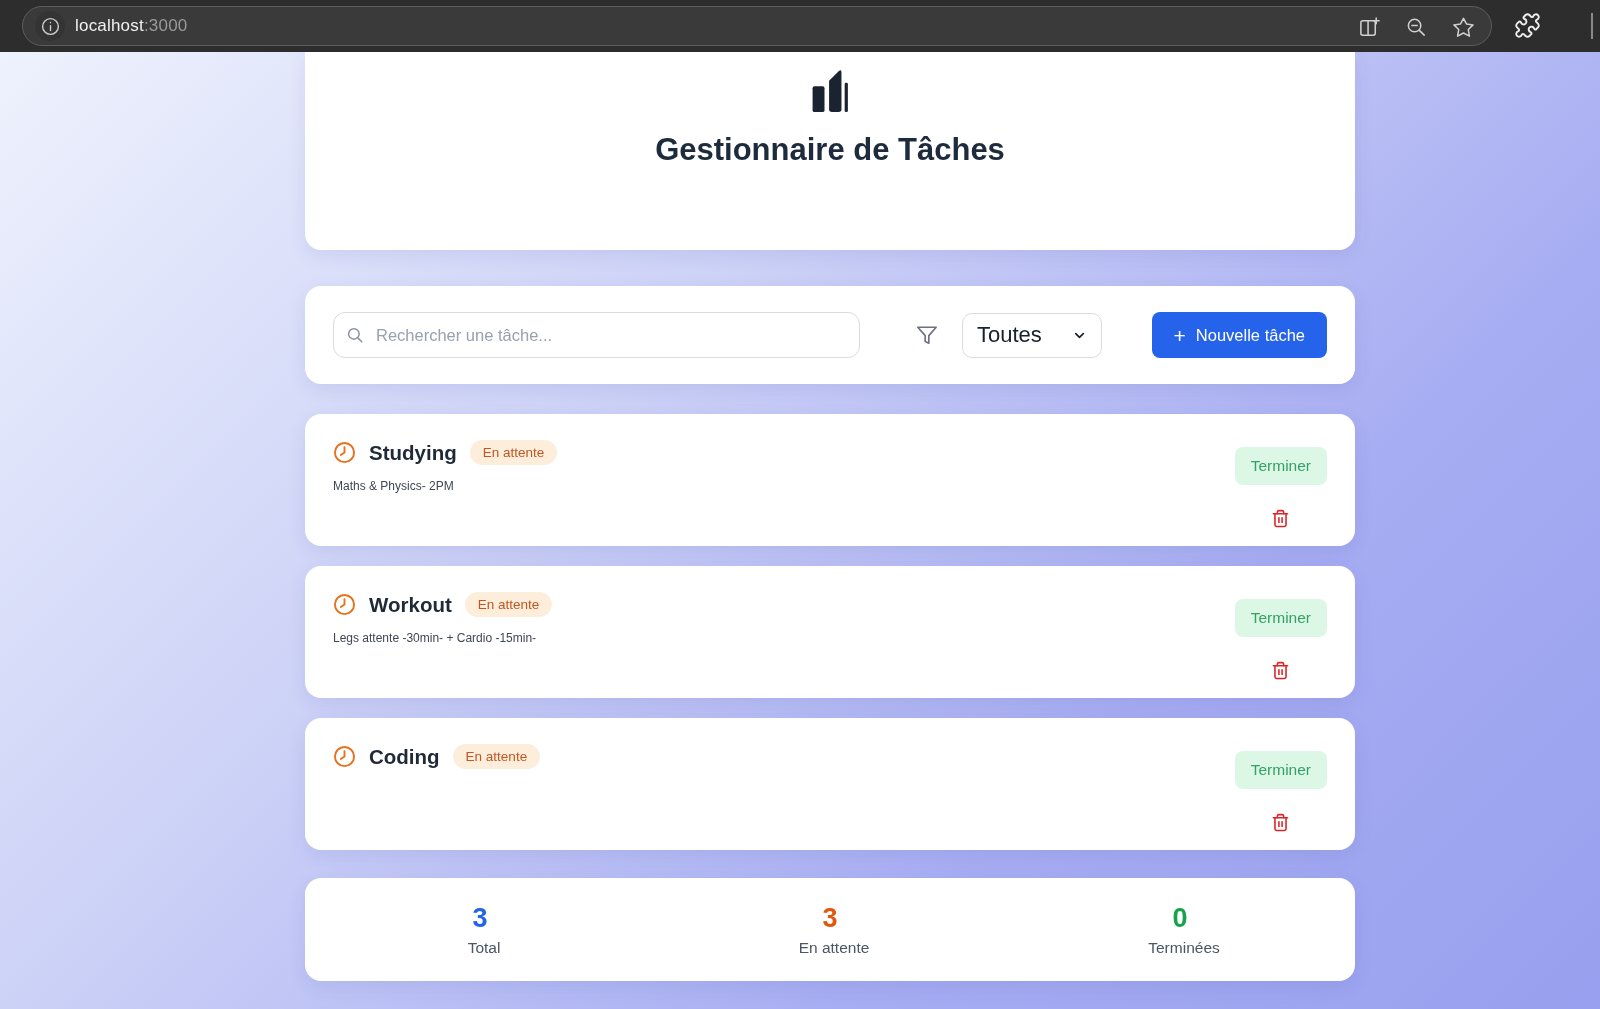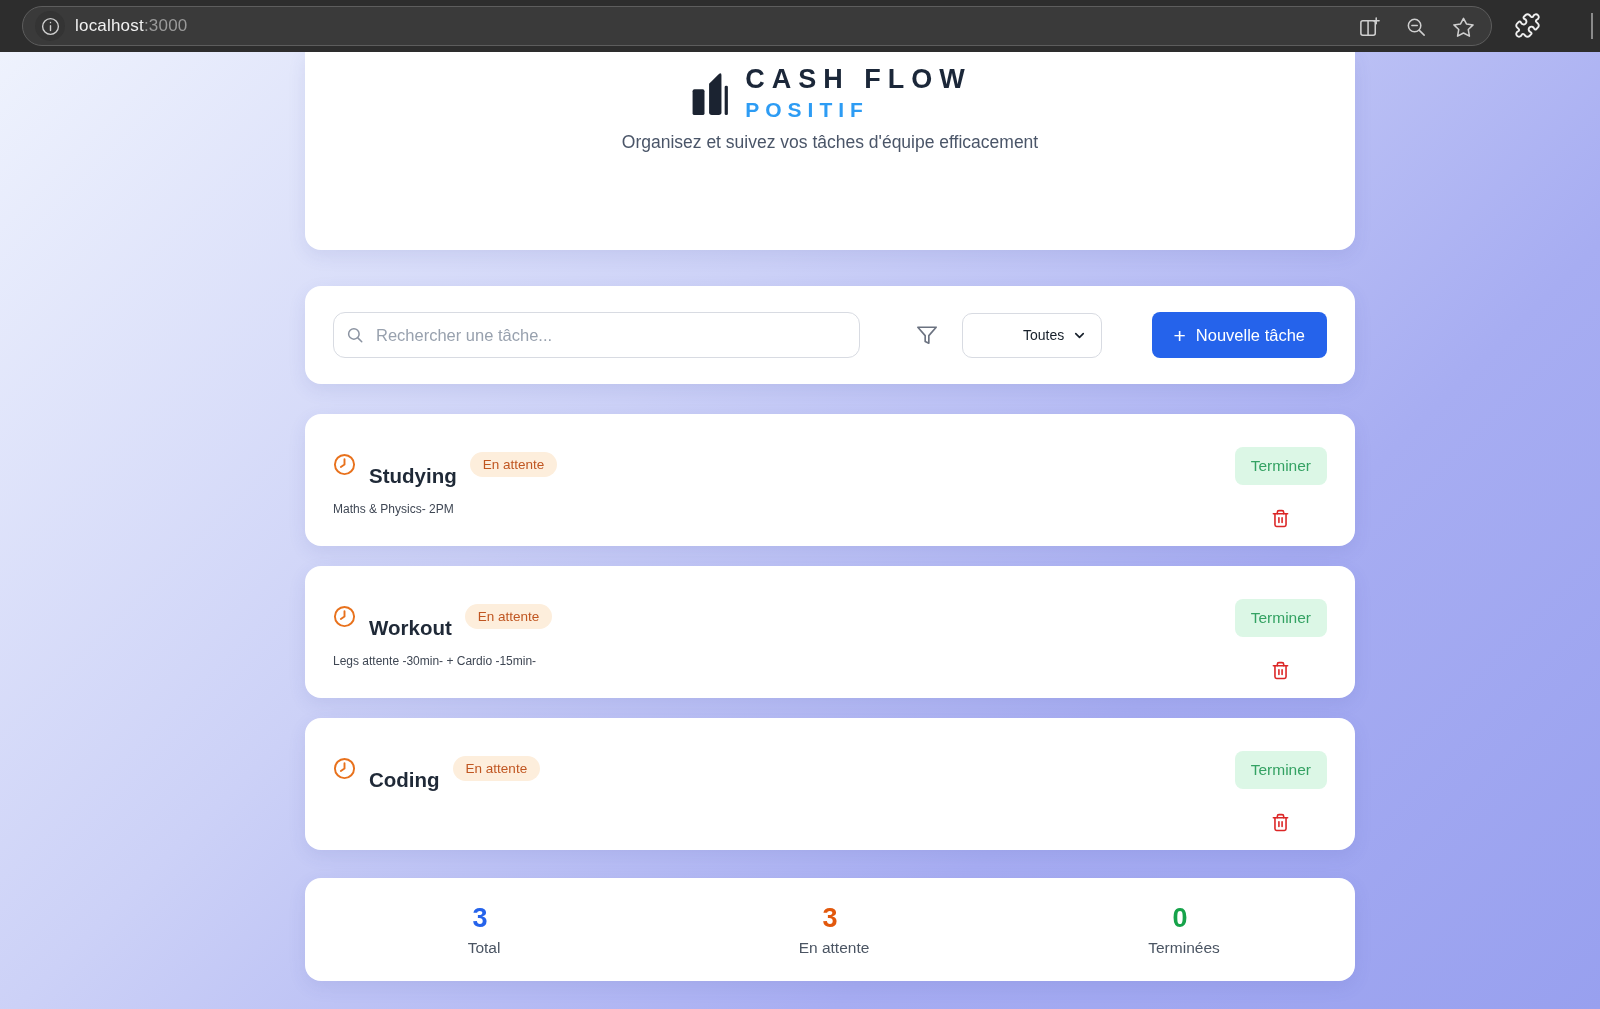--- a/index.html
+++ b/index.html
@@ -48,35 +48,35 @@
     font-family:inherit; background:#fff; }
   .search-wrap input::placeholder { color:#98a1ae; }
   .search-ic { position:absolute; left:13px; top:14px; width:18px; height:18px;
     stroke:#8b93a1; fill:none; stroke-width:2; stroke-linecap:round; }
   .funnel-wrap { margin-left:56px; display:flex; align-items:center; }
   .funnel-ic { width:22px; height:22px; stroke:#6b7280; fill:none;
     stroke-width:1.8; stroke-linejoin:round; }
   .select-box { margin-left:24px; width:140px; height:45px; border:1px solid #d8dbe2;
     border-radius:10px; display:flex; align-items:center; justify-content:space-between;
     padding:0 14px; cursor:pointer; background:#fff; }
-  .select-box .sel-label { font-size:14px; color:#17202b;margin-left:46px; }
+  .select-box .sel-label { font-size:22px; color:#17202b; }
   .chev-ic { width:15px; height:15px; stroke:#17202b; fill:none;
     stroke-width:2.6; stroke-linecap:round; stroke-linejoin:round; }
   .new-task-btn { margin-left:auto; height:46px; padding:0 22px; background:#2563eb;
     border:none; border-radius:8px; color:#ffffff; font-size:16.5px;
     display:flex; align-items:center; gap:10px; cursor:pointer; font-family:inherit; }
   .new-task-btn .plus { font-size:21px; font-weight:400; line-height:1; }
 
   
   .task-card { position:relative; margin-top:20px; height:132px; padding:26px 28px; }
   .task-card.first { margin-top:30px; }
   .task-head { display:flex; align-items:center; gap:13px; }
   .clock-ic { width:23px; height:23px; stroke:#e8711c; fill:none;
     stroke-width:2; stroke-linecap:round; stroke-linejoin:round; }
-  .task-title { font-size:20.5px; font-weight:700; color:#1f2937;margin-top:24px; }
+  .task-title { font-size:20.5px; font-weight:700; color:#1f2937; }
   .status-badge { background:#fdeedc; color:#c05621; font-size:13.5px;
     padding:5px 13px; border-radius:999px; }
   .task-desc { margin-top:14px; font-size:12px; color:#3f4754; }
   .task-actions { position:absolute; right:28px; top:33px; display:flex;
     align-items:center; gap:24px;flex-direction:column; }
   .complete-btn { background:#dcf7e6; color:#34a263; border:none; border-radius:8px;
     padding:10px 16px; font-size:15.5px; cursor:pointer; font-family:inherit; }
   .trash-btn { background:none; border:none; cursor:pointer; padding:0; line-height:0; }
   .trash-ic { width:19px; height:19px; stroke:#dc2626; fill:none;
     stroke-width:2; stroke-linecap:round; stroke-linejoin:round; }
@@ -128,26 +128,22 @@
 <div class="page">
   <div class="container">
 
     <div class="card header-card">
       <div class="logo-row">
         <svg width="44" height="52" viewBox="0 0 48 56">
           <rect x="5" y="24" width="13" height="28" rx="2" fill="#1b2331"></rect>
           <path d="M23 18 L34 7 Q36.5 5 36.5 9 L36.5 49 Q36.5 52 33.5 52 L26 52 Q23 52 23 49 Z" fill="#1b2331"></path>
           <rect x="40" y="20" width="3.5" height="32" rx="1.5" fill="#1b2331"></rect>
         </svg>
-        <div class="logo-text">
-          <div class="l1">CASH FLOW</div>
-          <div class="l2">POSITIF</div>
-        </div>
-      </div>
-      <div class="page-subtitle">Organisez et suivez vos tâches d'équipe efficacement</div>
+      </div>
+      <div class="page-title">Gestionnaire de Tâches</div>
     </div>
 
     <div class="card toolbar-card">
       <div class="search-wrap">
         <svg class="search-ic" viewBox="0 0 24 24">
           <circle cx="10.5" cy="10.5" r="7"></circle>
             <line x1="15.8" y1="15.8" x2="21" y2="21"></line>
         </svg>
         <input type="text" placeholder="Rechercher une tâche..." style="">
       </div>

